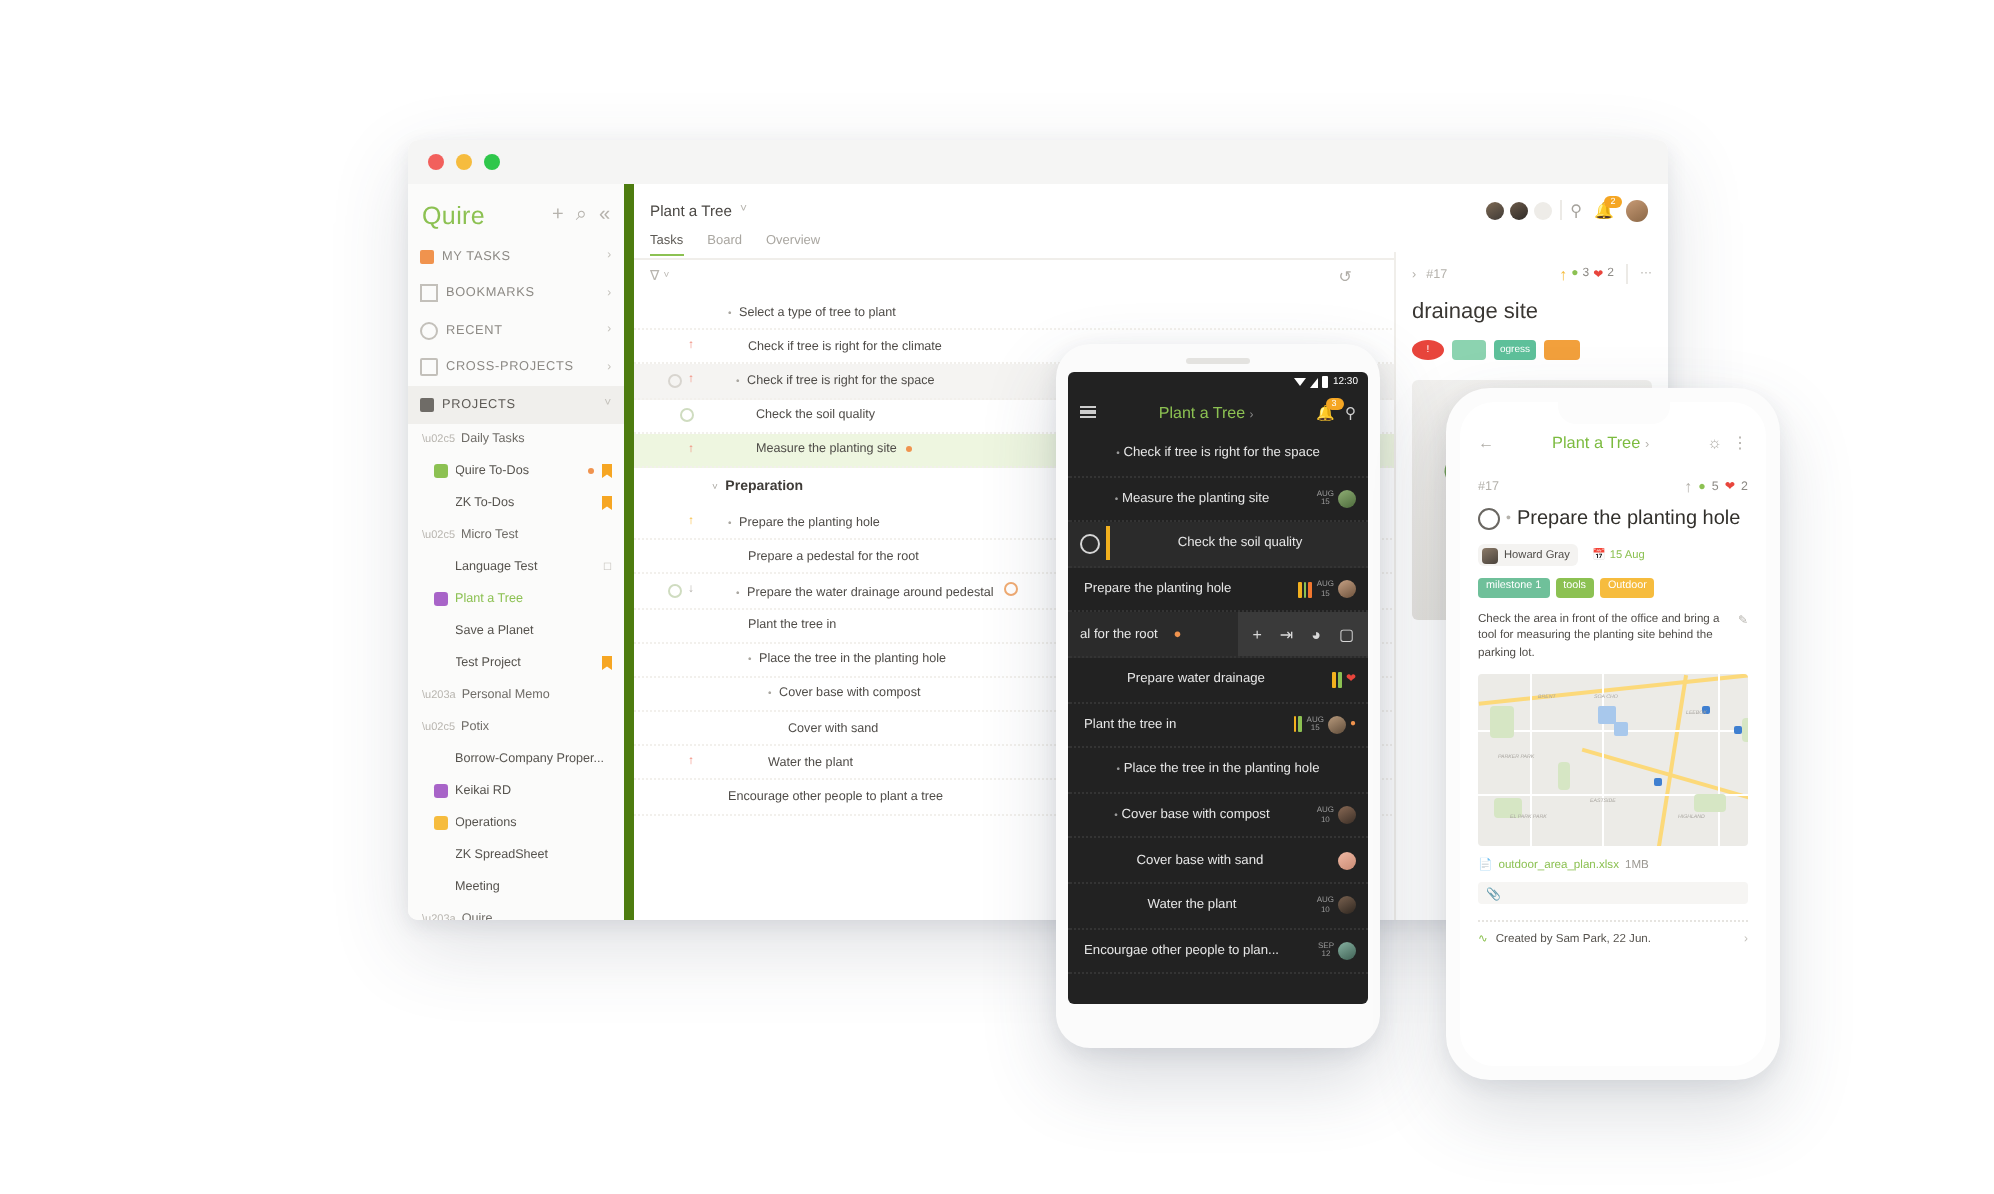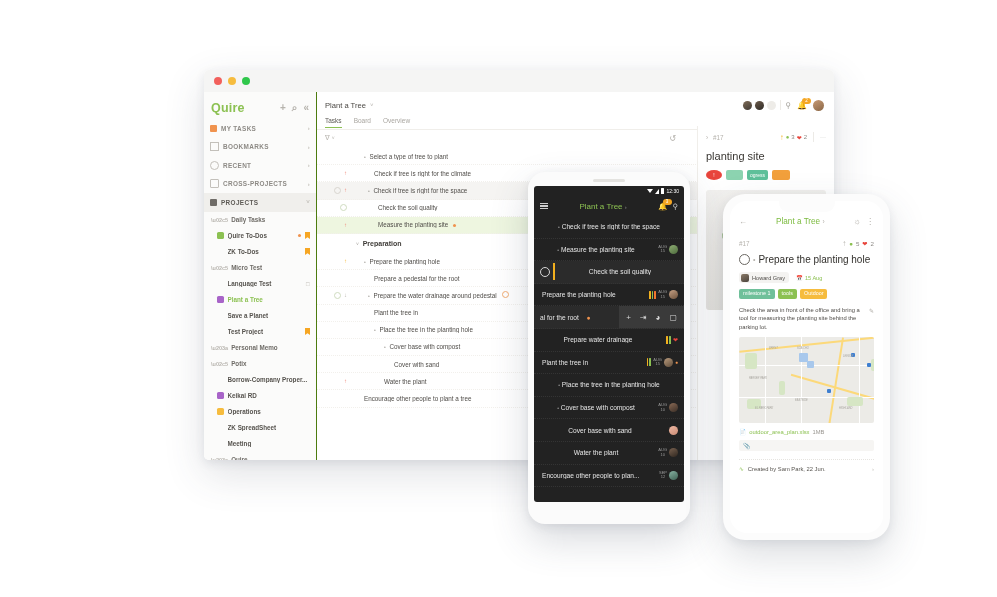--- a/index.html
+++ b/index.html
@@ -17,22 +17,22 @@
     background:#ffffff;border-radius:5px;overflow:hidden;
     box-shadow:0 14px 40px rgba(60,70,90,.16),0 3px 10px rgba(60,70,90,.10);
   }
   .titlebar{height:22px;background:#f5f5f4;display:flex;align-items:center;padding-left:10px;gap:6px;}
   .dot{width:8px;height:8px;border-radius:50%;}
   .dot.r{background:#f2605c;}.dot.y{background:#f6bc3e;}.dot.g{background:#2fc74b;}
 
   .dbody{display:flex;height:368px;}
 
   
-  .sidebar{width:113px;background:#fbfbfa;border-right:1px solid #4d7c0f;flex:0 0 113px;
-           padding-top:5px;box-sizing:border-box;font-weight:bold;}
+  .sidebar{width:113px;background:#fbfbfa;border-right:5px solid #4d7c0f;flex:0 0 113px;
+           padding-top:5px;box-sizing:border-box;}
   .brandrow{display:flex;align-items:center;height:22px;padding:0 7px;gap:6px;}
   .brand{color:#8cc152;font-size:12.5px;letter-spacing:.2px;}
   .bicon{color:#b6b3ad;font-size:10px;line-height:1;}
   .navrow{display:flex;align-items:center;height:18.5px;padding:0 6px;gap:4px;font-size:6.4px;
           color:#8d8a85;letter-spacing:.35px;}
   .navrow.sel{background:#f0efec;color:#5d5a55;}
   .navico{width:7px;height:7px;display:inline-block;flex:0 0 7px;}
   .navlbl{flex:1;white-space:nowrap;overflow:hidden;}
   .chev{font-size:6px;color:#c3c0ba;}
   .grp{display:flex;align-items:center;height:16px;padding:0 6px 0 7px;font-size:6.3px;color:#6f6c67;gap:3px;}
@@ -513,21 +513,21 @@
             <span class="dstat">
               <span style="color:#f6bc3e;font-size:8px;">↑</span>
               <span style="color:#8cc152;">●</span>
               <span style="color:#8d8a85;">3</span>
               <span style="color:#e8453c;">❤</span>
               <span style="color:#8d8a85;">2</span>
               <span class="vsep"></span>
               <span style="color:#b5b2ac;">···</span>
             </span>
           </div>
-          <div class="dtitle">planting site</div>
+          <div class="dtitle">drainage site</div>
           <div class="dmeta">
             <span class="dchip" style="background:#e8453c;border-radius:50%;width:10px;justify-content:center;">!</span>
             <span class="dchip" style="background:#8cd3b0;width:11px;"></span>
             <span class="dchip" style="background:#5ec09a;">ogress</span>
             <span class="dchip" style="background:#f2a03c;width:12px;"></span>
           </div>
           <div class="dphoto">
             <i class="leaf" style="left:16px;top:36px;width:22px;height:16px;transform:rotate(-18deg)"></i>
             <i class="leaf" style="left:30px;top:28px;width:24px;height:17px;transform:rotate(12deg)"></i>
             <i class="leaf" style="left:44px;top:40px;width:20px;height:15px;transform:rotate(40deg);background:#5d8a46"></i>

